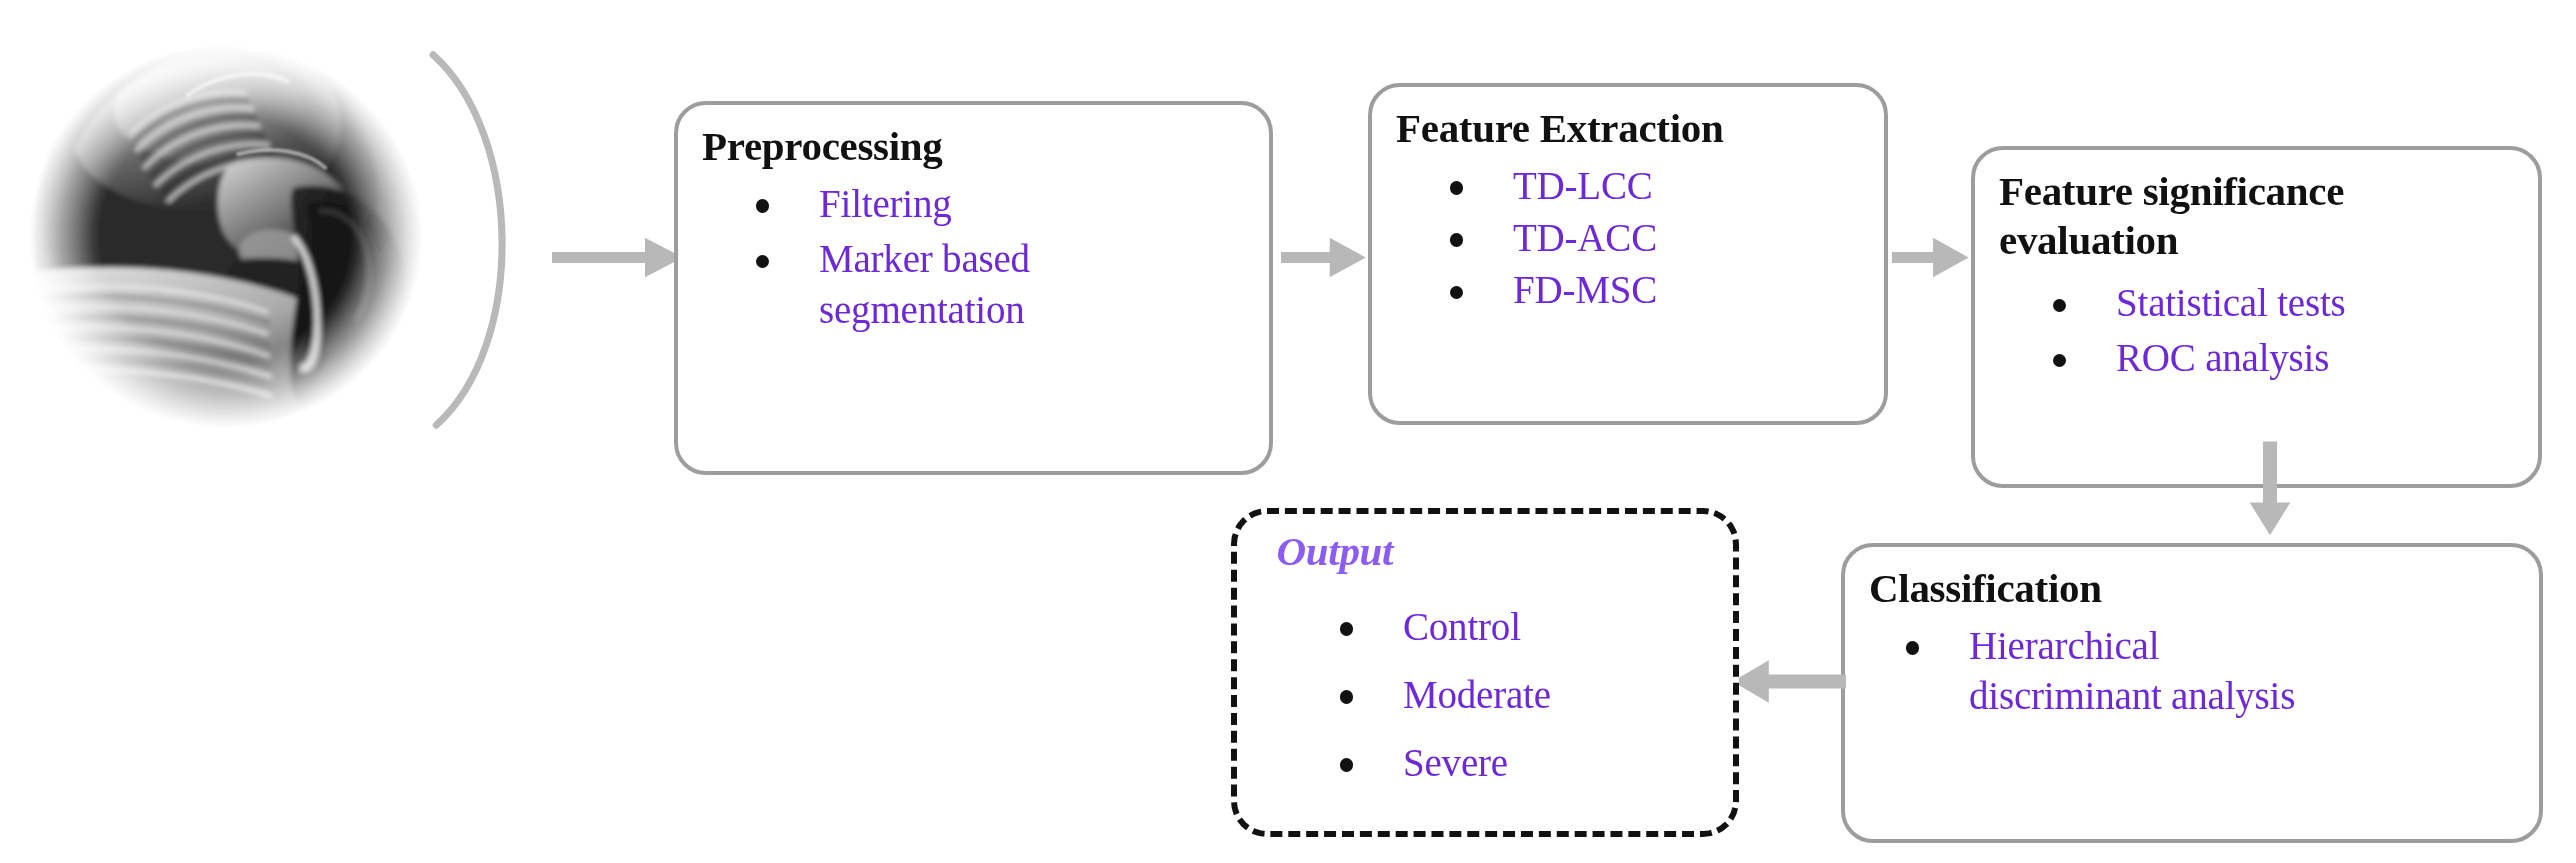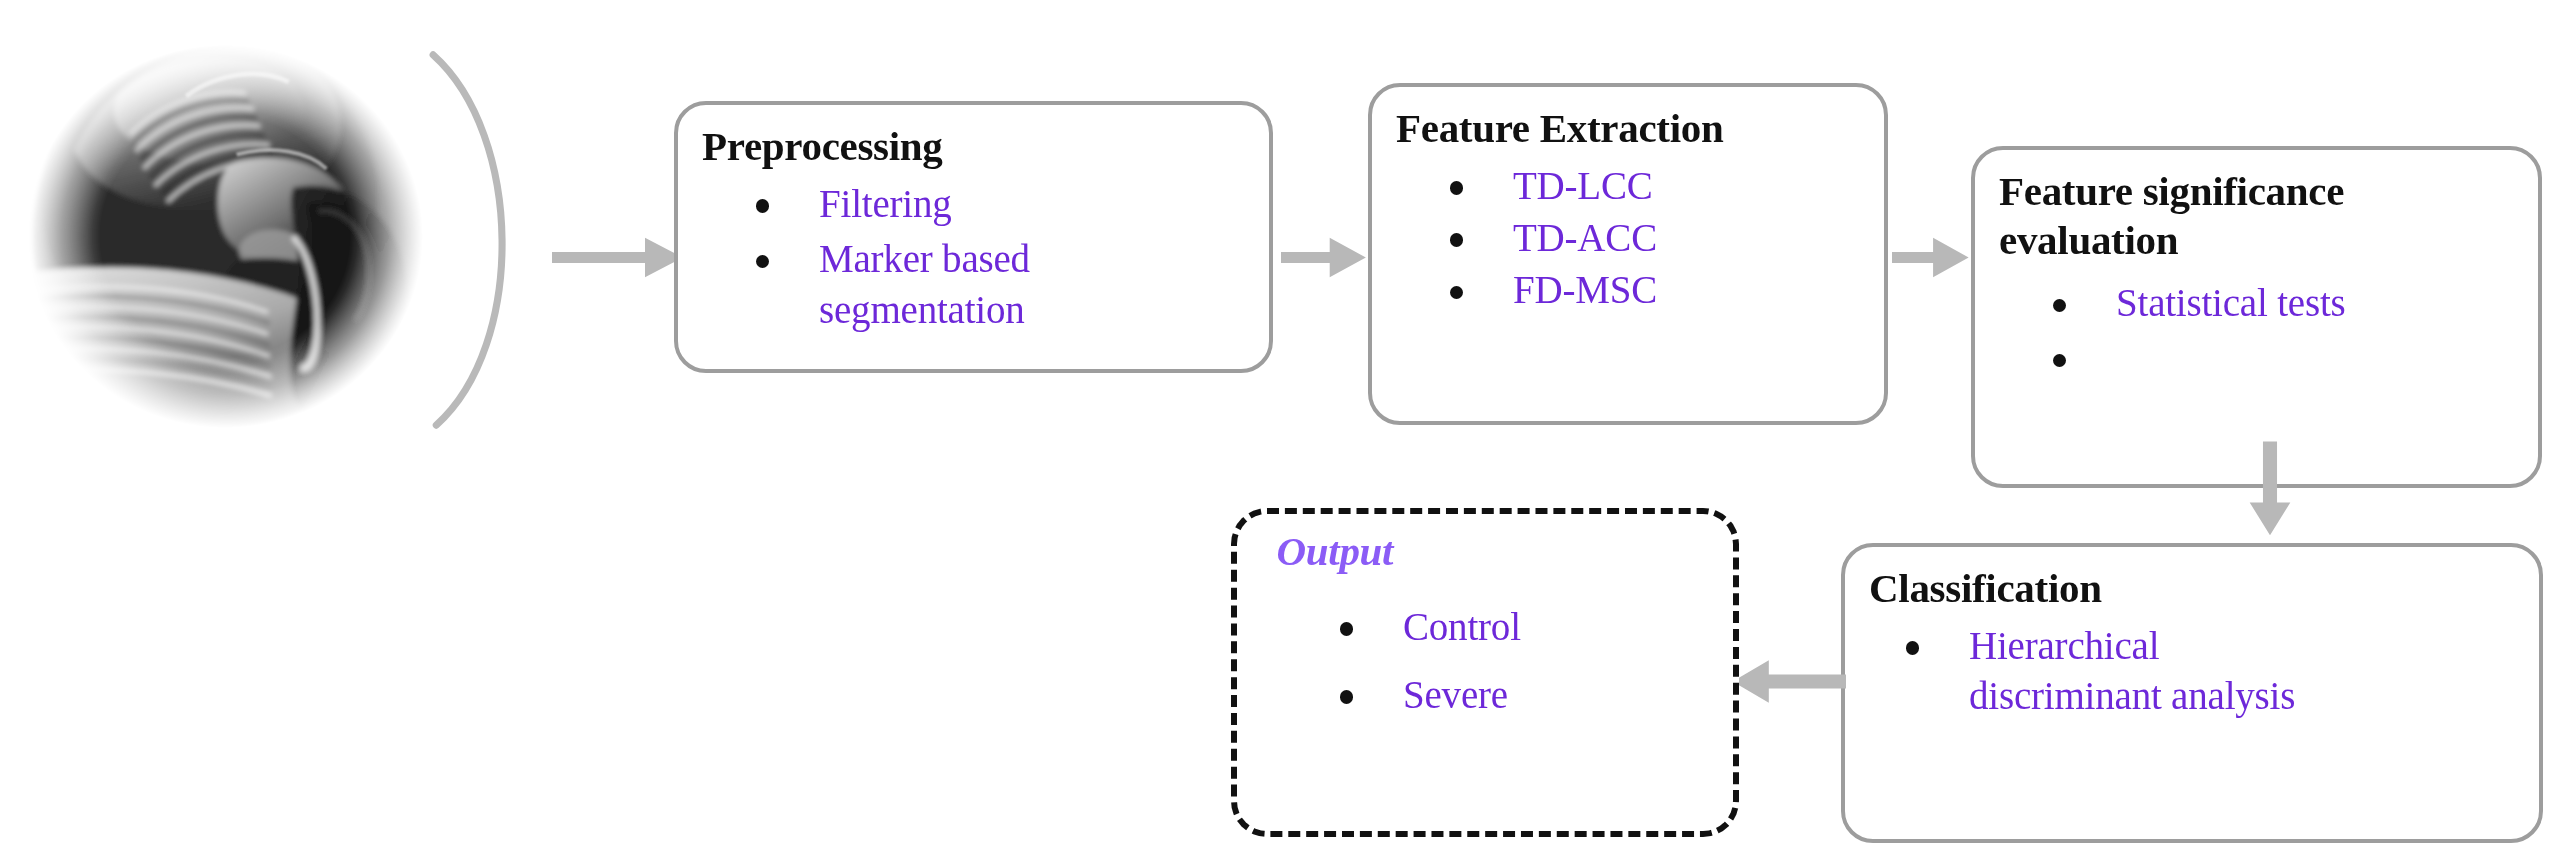--- a/index.html
+++ b/index.html
@@ -222,21 +222,21 @@
 
     <svg class="bracket-arc" viewBox="0 0 180 490">
       <path d="M14,10 C128,112 132,378 18,480" fill="none" stroke="#b9b9b9" stroke-width="9" stroke-linecap="round"></path>
     </svg>
   </div>
 
   <svg class="arrow" style="left:552px; top:233px; width:134px; height:49px;" viewBox="0 0 170 62">
     <path d="M0,24 L118,24 L118,6 L166,31 L118,56 L118,38 L0,38 Z" fill="#b8b8b8"></path>
   </svg>
 
-  <div class="box" style="left:674px; top:101px; width:599px; height:272px;">
+  <div class="box" style="left:674px; top:101px; width:599px; height:374px;">
     <div class="box-title">Preprocessing</div>
     <ul class="bullets">
       <li>
         <span class="bullet-dot"></span>
         <span>Filtering</span>
       </li>
       <li>
         <span class="bullet-dot"></span>
         <span style="white-space:pre-line">Marker based
 segmentation</span>
@@ -273,20 +273,21 @@
   <div class="box" style="left:1971px; top:101px; width:571px; height:342px;margin-top:45px;">
     <div class="box-title">Feature significance
 evaluation</div>
     <ul class="bullets" style="margin-top:14px">
       <li>
         <span class="bullet-dot"></span>
         <span>Statistical tests</span>
       </li>
       <li>
         <span class="bullet-dot"></span>
+        <span>ROC analysis</span>
       </li>
     </ul>
   </div>
 
   <svg class="arrow" style="left:2245px; top:441px; width:50px; height:98px;" viewBox="0 0 64 124">
     <path d="M23,0 L41,0 L41,78 L58,78 L32,120 L6,78 L23,78 Z" fill="#b8b8b8"></path>
   </svg>
 
   <div class="box" style="left:1841px; top:543px; width:702px; height:300px;">
     <div class="box-title">Classification</div>
@@ -305,19 +306,23 @@
 
   <div class="box dashed" style="left:1231px; top:508px; width:508px; height:329px; padding:12.6px 16px 11px 19px;">
     <div class="box-title accent">Output</div>
     <ul class="bullets wide" style="padding-left:79px; margin-top:27px">
       <li>
         <span class="bullet-dot"></span>
         <span>Control</span>
       </li>
       <li>
         <span class="bullet-dot"></span>
+        <span>Moderate</span>
+      </li>
+      <li>
+        <span class="bullet-dot"></span>
         <span>Severe</span>
       </li>
     </ul>
   </div>
 
 </div>
 
 
 </body></html>

